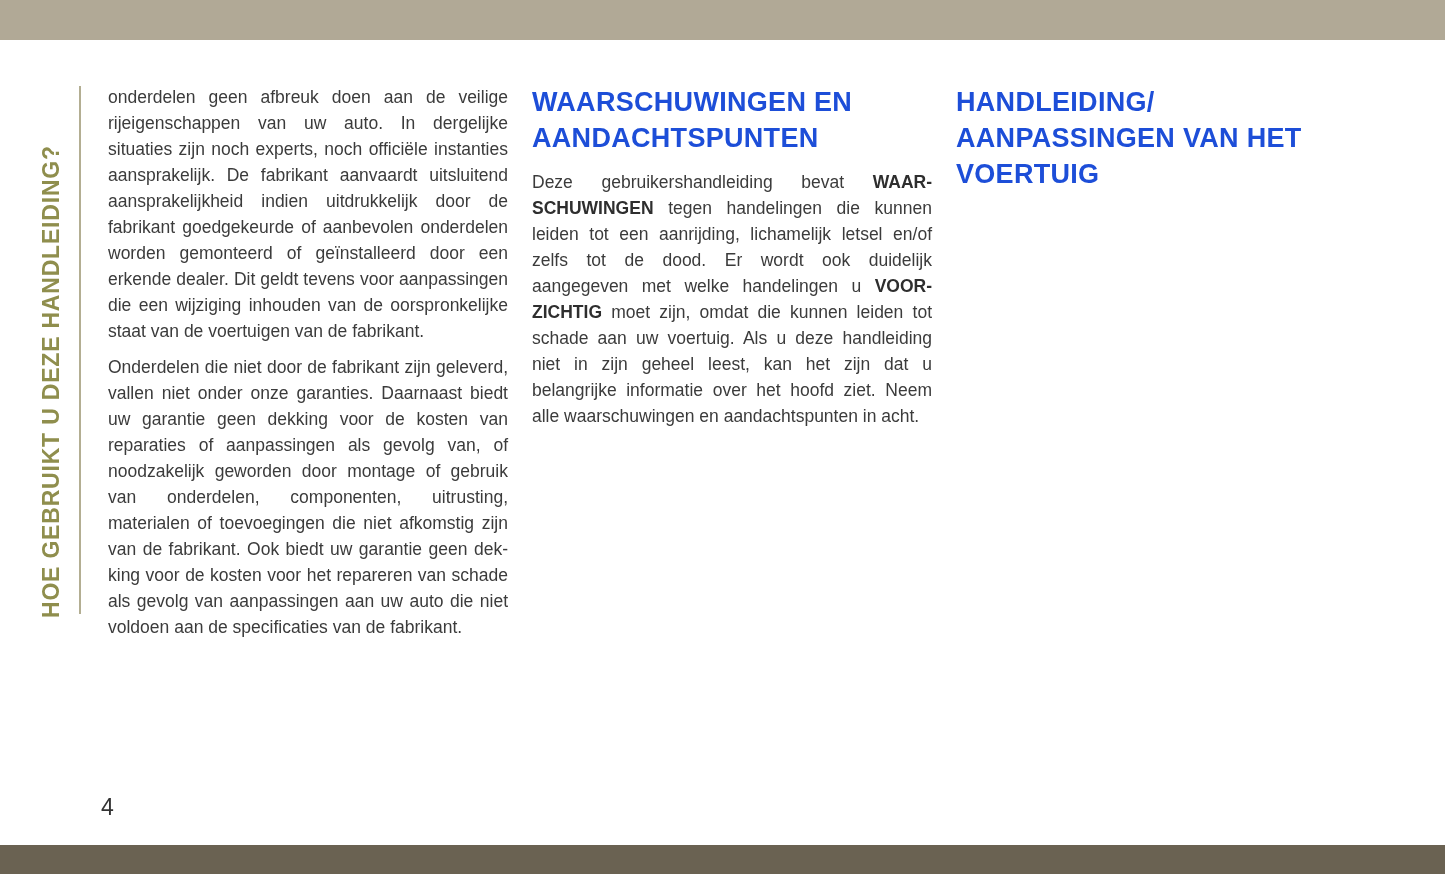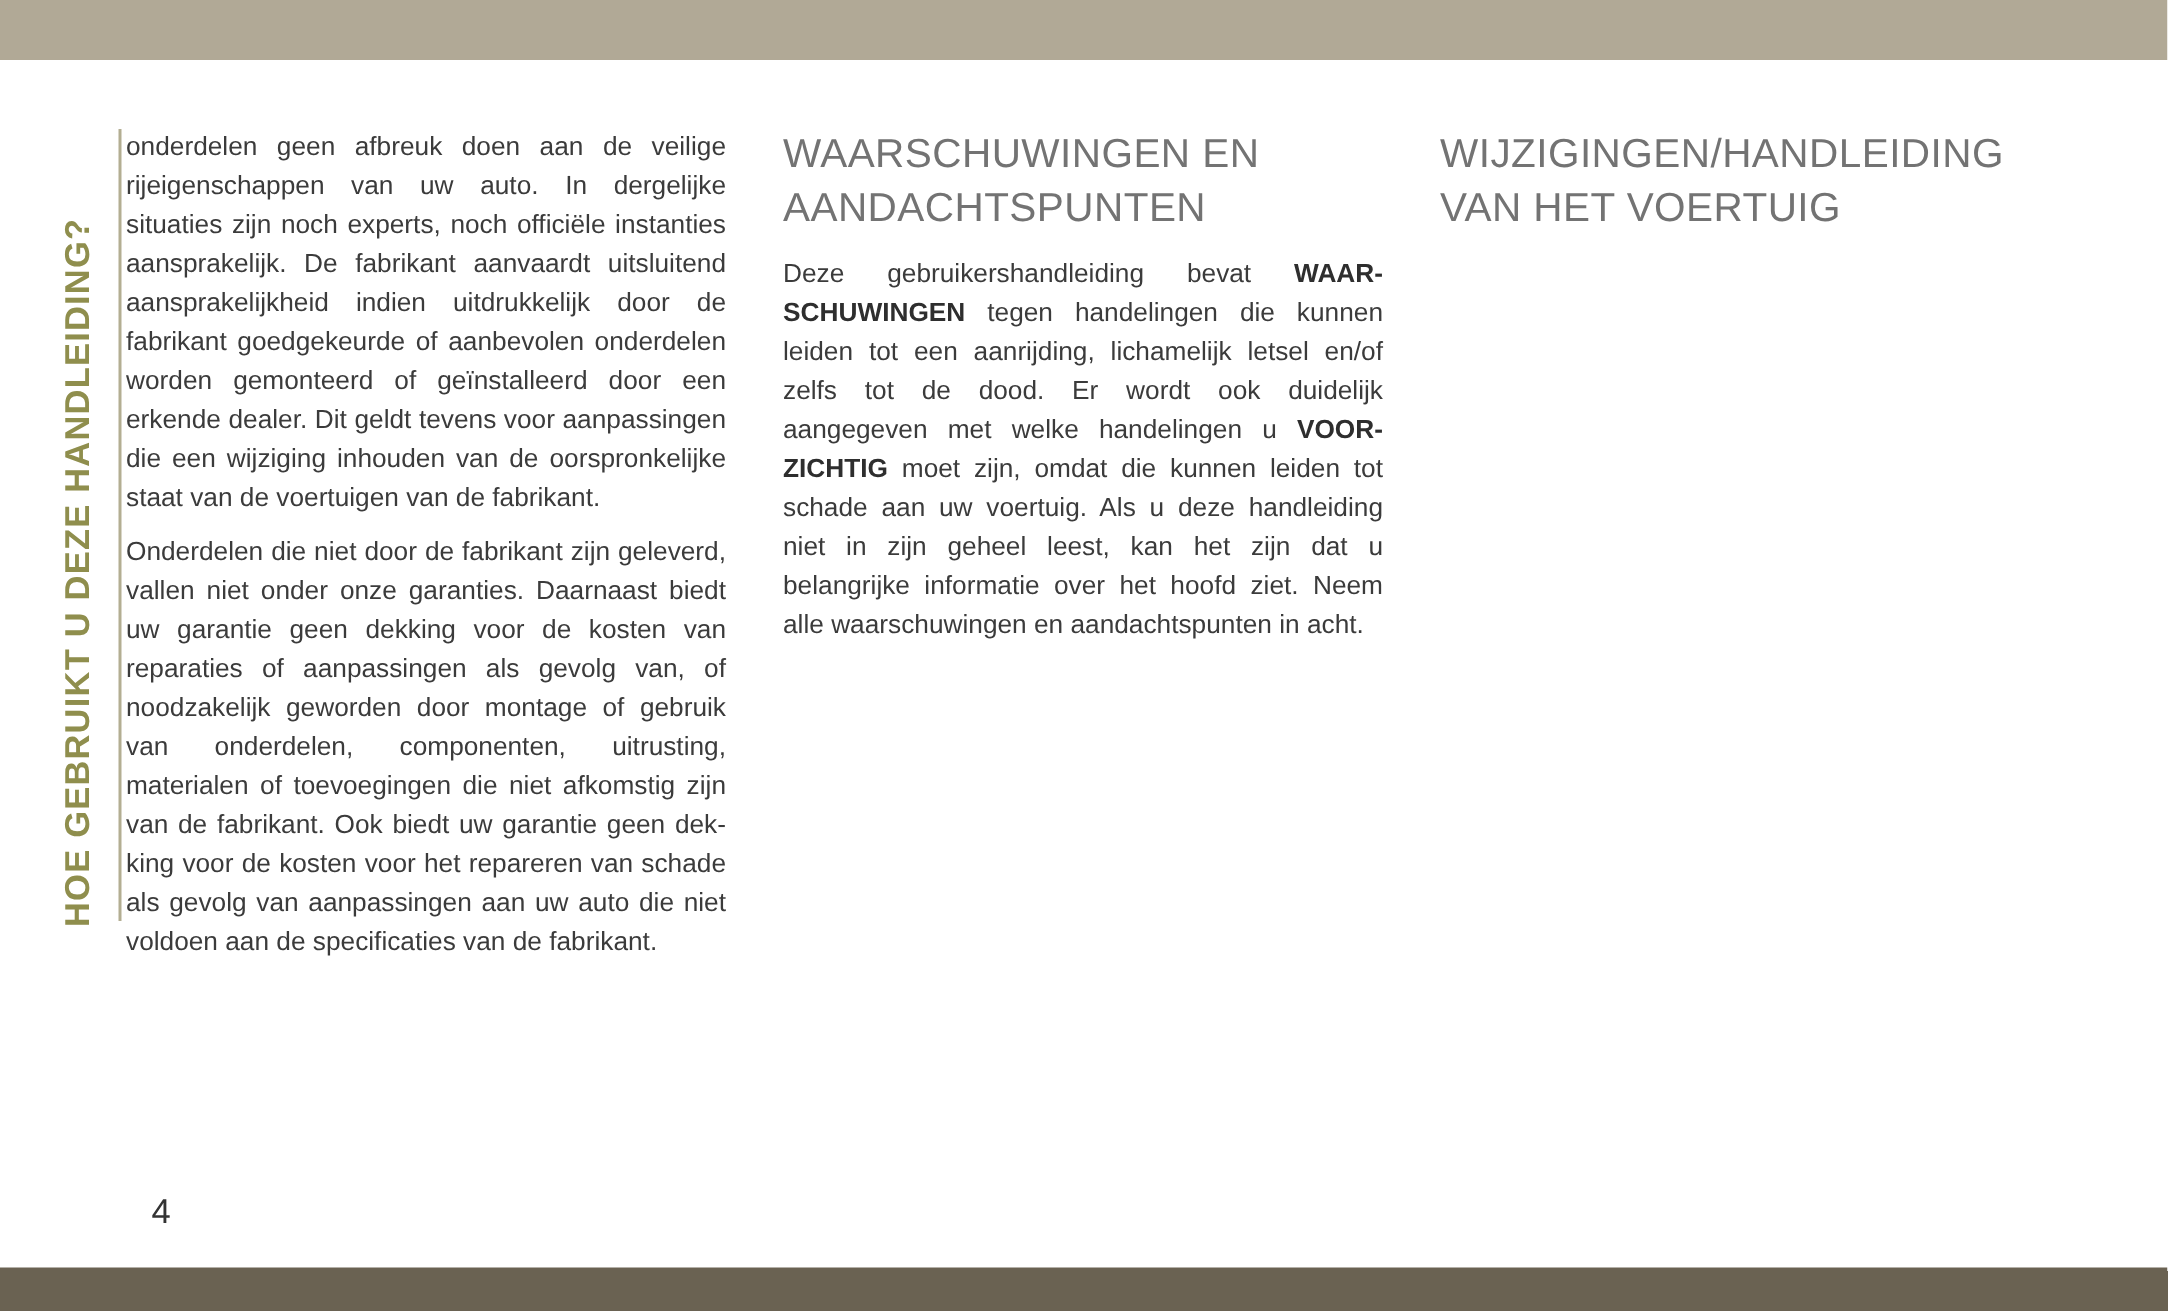--- a/index.html
+++ b/index.html
@@ -52,45 +52,45 @@
     position: absolute;
     left: 79px;
     top: 86px;
     width: 2px;
     height: 528px;
     background: var(--rule, #b3ae92);
   }
 
   .columns {
     position: absolute;
-    left: 84px;
+    left: 108px;
     top: 84px;
     display: flex;
-    gap: 38px;
+    gap: 24px;
   }
 
   .col { width: 400px; }
 
   .body-text {
     font-size: 17.5px;
     line-height: 26px;
     color: #3b3b3b;
     text-align: justify;
     hyphens: manual;
     -webkit-hyphens: manual;
   }
 
   .body-text + .body-text { margin-top: 10px; }
 
   .col-heading {
     font-size: 27px;
     line-height: 36px;
-    font-weight: 400;
+    font-weight: 700;
     letter-spacing: 0.3px;
-    color: #737373;
+    color: #1d4ed8;
     margin-bottom: 13px;
   }
 
   .body-text strong { font-weight: 700; color: #2e2e2e; }
 
   .page-number {
     position: absolute;
     left: 101px;
     top: 794px;
     font-size: 23px;
@@ -114,21 +114,21 @@
       <p class="body-text">onderdelen geen afbreuk doen aan de veilige rijeigenschappen van uw auto. In dergelijke situaties zijn noch experts, noch officiële instanties aansprakelijk. De fabrikant aan­vaardt uitsluitend aansprakelijkheid indien uitdrukkelijk door de fabrikant goedgekeurde of aanbevolen onderdelen worden gemon­teerd of geïnstalleerd door een erkende dea­ler. Dit geldt tevens voor aanpassingen die een wijziging inhouden van de oorspronke­lijke staat van de voertuigen van de fabrikant.</p>
       <p class="body-text">Onderdelen die niet door de fabrikant zijn geleverd, vallen niet onder onze garanties. Daarnaast biedt uw garantie geen dekking voor de kosten van reparaties of aanpassin­gen als gevolg van, of noodzakelijk geworden door montage of gebruik van onderdelen, componenten, uitrusting, materialen of toe­voegingen die niet afkomstig zijn van de fabrikant. Ook biedt uw garantie geen dek­king voor de kosten voor het repareren van schade als gevolg van aanpassingen aan uw auto die niet voldoen aan de specificaties van de fabrikant.</p>
     </div>
 
     <div class="col">
       <h2 class="col-heading">WAARSCHUWINGEN EN AANDACHTSPUNTEN</h2>
       <p class="body-text"><span>Deze gebruikershandleiding bevat </span><strong>WAAR­SCHUWINGEN</strong><span> tegen handelingen die kunnen leiden tot een aanrijding, lichamelijk letsel en/of zelfs tot de dood. Er wordt ook duidelijk aangegeven met welke handelingen u </span><strong>VOOR­ZICHTIG</strong><span> moet zijn, omdat die kunnen leiden tot schade aan uw voertuig. Als u deze hand­leiding niet in zijn geheel leest, kan het zijn dat u belangrijke informatie over het hoofd ziet. Neem alle waarschuwingen en aan­dachtspunten in acht.</span></p>
     </div>
 
     <div class="col">
-      <h2 class="col-heading">WIJZIGINGEN/​HANDLEIDING VAN HET VOERTUIG</h2>
+      <h2 class="col-heading">HANDLEIDING/​AANPASSINGEN VAN HET VOERTUIG</h2>
     </div>
 
   </div>
 
   <div class="page-number">4</div>
 
   <div class="bottom-bar"></div>
 
 </div>
 

